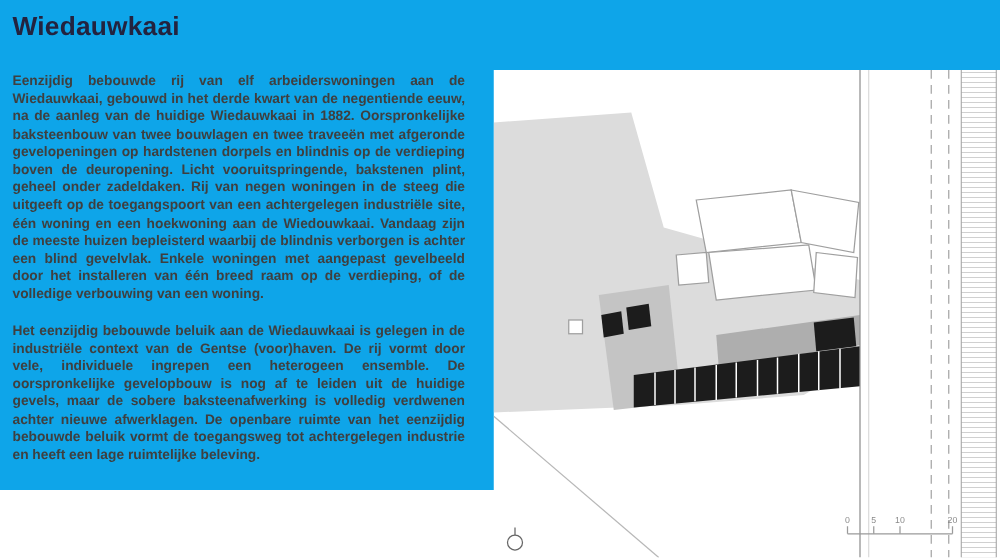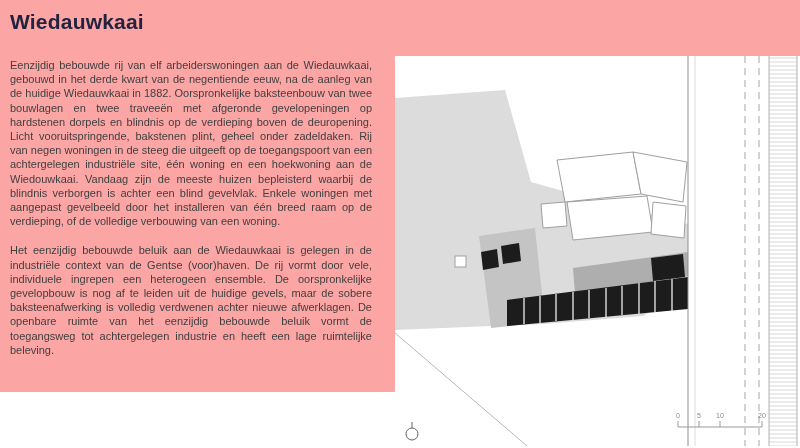--- a/index.html
+++ b/index.html
@@ -8,39 +8,39 @@
     width: 800px;
     height: 448px;
     background: #ffffff;
     font-family: "Liberation Sans", sans-serif;
     overflow: hidden;
   }
   .page {
     position: relative;
     width: 800px;
     height: 392px;
-    background: #fca5a5;
+    background: #0ea5e9;
   }
   .text-col {
     position: absolute;
     left: 10px;
     top: 10px;
     width: 362px;
   }
   .page-title {
     margin: 0 0 24px 0;
     font-size: 21px;
     font-weight: 700;
     letter-spacing: 0.2px;
     color: #23233f;
   }
   .body-par {
     margin: 0 0 15px 0;
     font-size: 11px;
-    font-weight: 400;
+    font-weight: 700;
     line-height: 14.2px;
     text-align: justify;
     color: #3f3f3f;
   }
   .map-panel {
     position: absolute;
     left: 395px;
     top: 56px;
     width: 405px;
     height: 390px;

